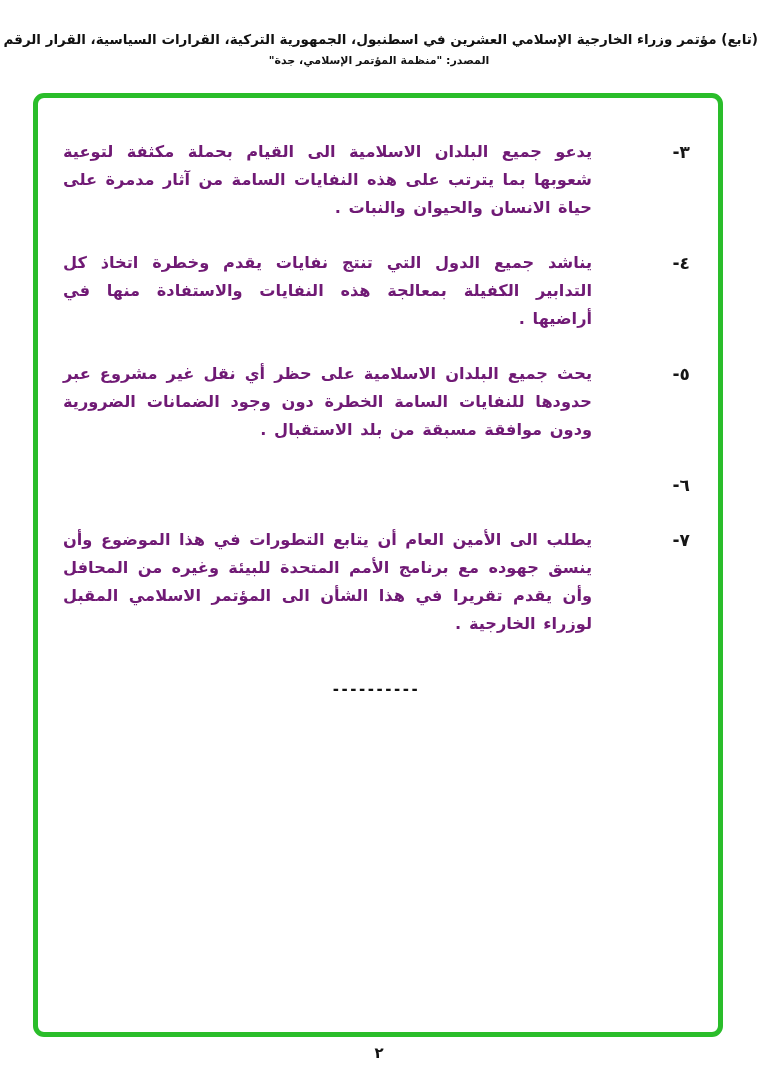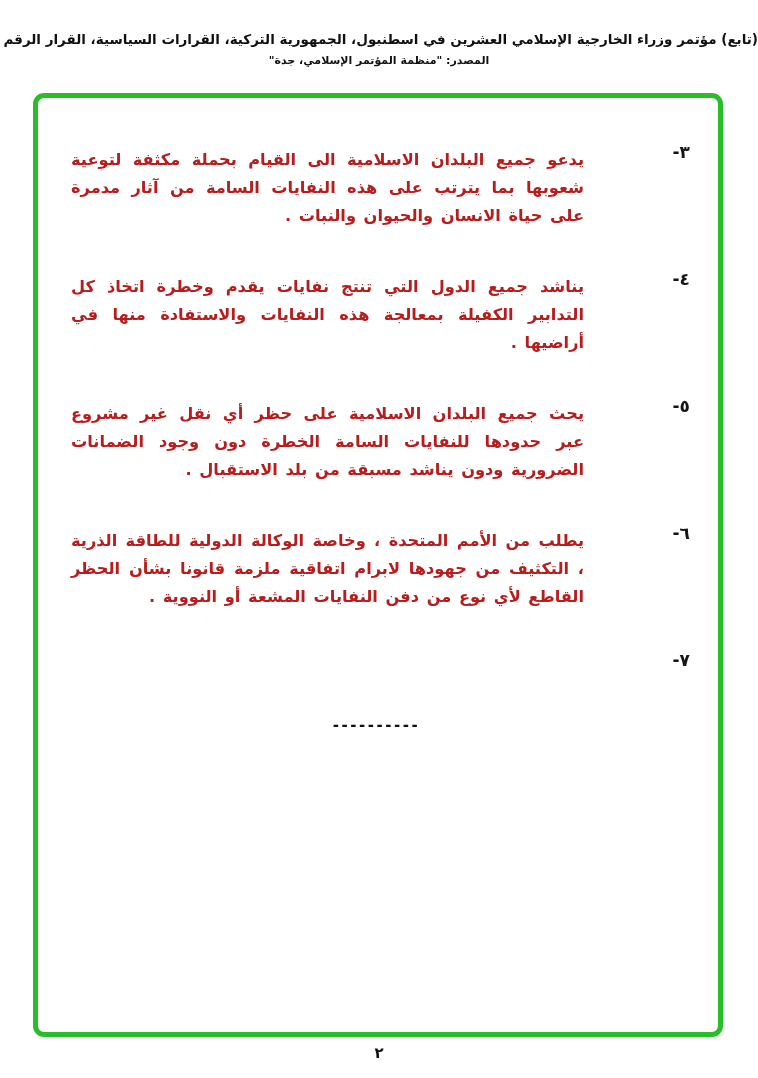--- a/index.html
+++ b/index.html
@@ -54,28 +54,28 @@
   }
   .item .num {
     flex: 0 0 98px;
     font-weight: bold;
     font-size: 17px;
     line-height: 28px;
     text-align: right; 
   }
   .item .txt {
     flex: 1 1 auto;
-    margin: 8px;
+    margin: 0;
     font-weight: bold;
     font-size: 16.2px;
     line-height: 28px;
     text-align: justify;
     text-align-last: right;
     word-spacing: 2px;
-    color: #b91c1c;
+    color: #701a75;
   }
   
   .divider {
     margin-top: 42px;
     text-align: center;
     direction: ltr;
     font-weight: bold;
     font-size: 15px;
     letter-spacing: 2.5px;
     color: #111;
@@ -109,30 +109,30 @@
       <p class="txt">يدعو جميع البلدان الاسلامية الى القيام بحملة مكثفة لتوعية شعوبها بما يترتب على هذه النفايات السامة من آثار مدمرة على حياة الانسان والحيوان والنبات .</p>
     </div>
 
     <div class="item">
       <div class="num">٤-</div>
       <p class="txt">يناشد جميع الدول التي تنتج نفايات يقدم وخطرة اتخاذ كل التدابير الكفيلة بمعالجة هذه النفايات والاستفادة منها في أراضيها .</p>
     </div>
 
     <div class="item">
       <div class="num">٥-</div>
-      <p class="txt">يحث جميع البلدان الاسلامية على حظر أي نقل غير مشروع عبر حدودها للنفايات السامة الخطرة دون وجود الضمانات الضرورية ودون يناشد مسبقة من بلد الاستقبال .</p>
+      <p class="txt">يحث جميع البلدان الاسلامية على حظر أي نقل غير مشروع عبر حدودها للنفايات السامة الخطرة دون وجود الضمانات الضرورية ودون موافقة مسبقة من بلد الاستقبال .</p>
     </div>
 
     <div class="item">
       <div class="num">٦-</div>
-      <p class="txt">يطلب من الأمم المتحدة ، وخاصة الوكالة الدولية للطاقة الذرية ، التكثيف من جهودها لابرام اتفاقية ملزمة قانونا بشأن الحظر القاطع لأي نوع من دفن النفايات المشعة أو النووية .</p>
     </div>
 
     <div class="item">
       <div class="num">٧-</div>
+      <p class="txt">يطلب الى الأمين العام أن يتابع التطورات في هذا الموضوع وأن ينسق جهوده مع برنامج الأمم المتحدة للبيئة وغيره من المحافل وأن يقدم تقريرا في هذا الشأن الى المؤتمر الاسلامي المقبل لوزراء الخارجية .</p>
     </div>
 
     <div class="divider">----------</div>
 
   </div>
 
   <div class="page-number">٢</div>
 
 </div>
 

